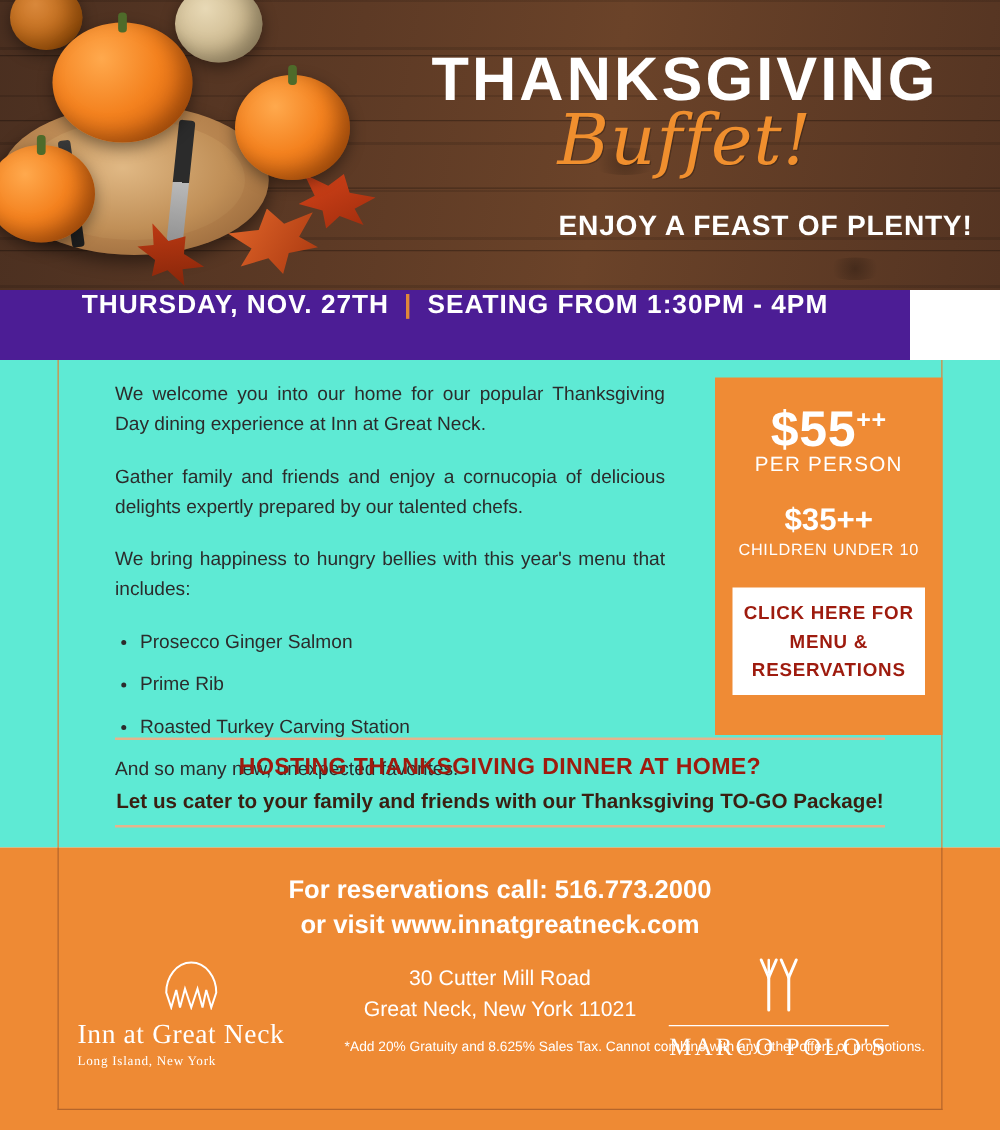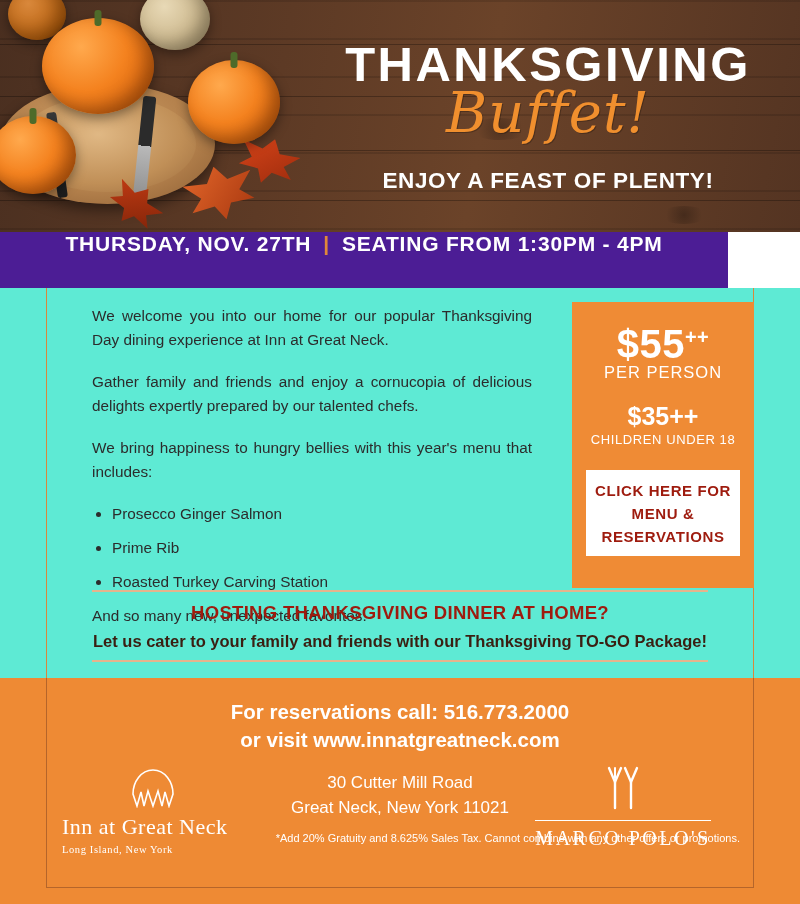--- a/index.html
+++ b/index.html
@@ -110,21 +110,21 @@
     color: #f08f2e;
     font-family: "DejaVu Serif", serif;
     font-style: italic;
     font-weight: normal;
     font-size: 56px;
     letter-spacing: 1px;
     text-shadow: 1px 1px 0 rgba(0,0,0,.25);
   }
   .hero-sub {
     position: absolute; left: 318px; top: 168px; width: 460px;
-    text-align: center;
+    text-align: right;
     color: #ffffff;
     font-size: 22.5px;
     font-weight: bold;
     letter-spacing: 0.6px;
   }
 
   
   .datebar {
     position: absolute; left: 0; top: 232px; width: 728px; height: 56px;
     background: #4c1d95;
@@ -309,21 +309,21 @@
         <li>Prime Rib</li>
         <li>Roasted Turkey Carving Station</li>
       </ul>
       <div class="closing">And so many new, unexpected favorites.</div>
     </div>
 
     <div class="pricebox">
       <div class="price-main"><span>$55</span><sup>++</sup></div>
       <div class="price-main-sub">PER PERSON</div>
       <div class="price-kids">$35++</div>
-      <div class="price-kids-sub">CHILDREN UNDER 18</div>
+      <div class="price-kids-sub">CHILDREN UNDER 10</div>
       <div class="ctabtn">
         <span>CLICK HERE FOR</span>
         <span>MENU &amp;</span>
         <span>RESERVATIONS</span>
       </div>
     </div>
 
     <div class="rule"></div>
     <div class="hosting">
       <div class="h1">HOSTING THANKSGIVING DINNER AT HOME?</div>

